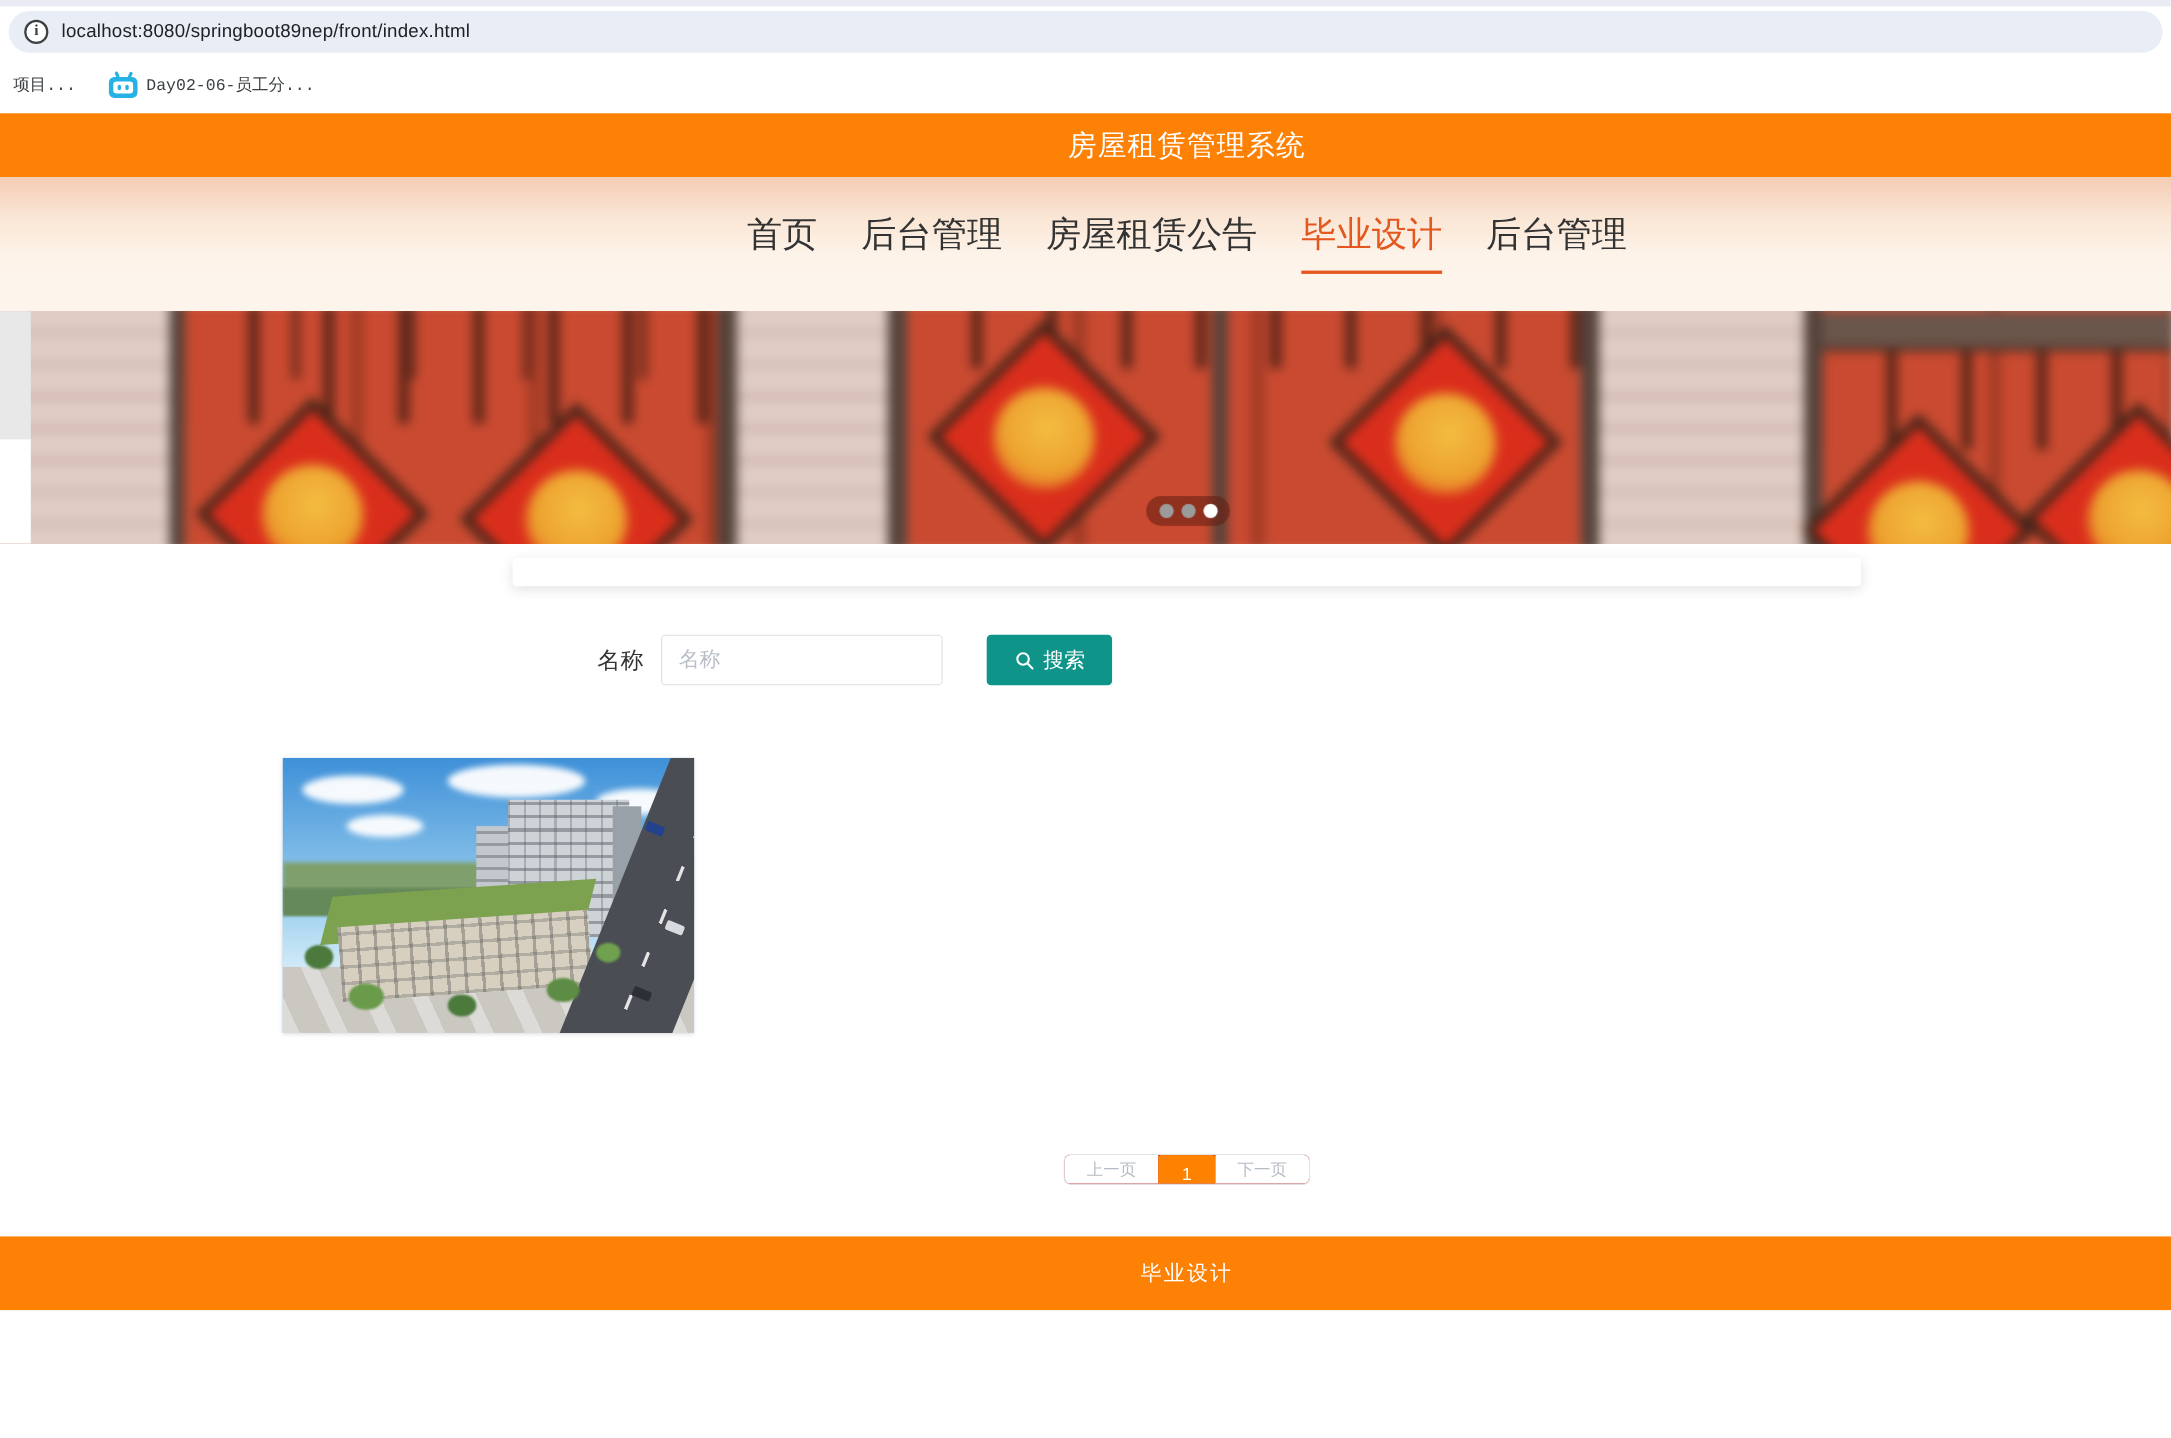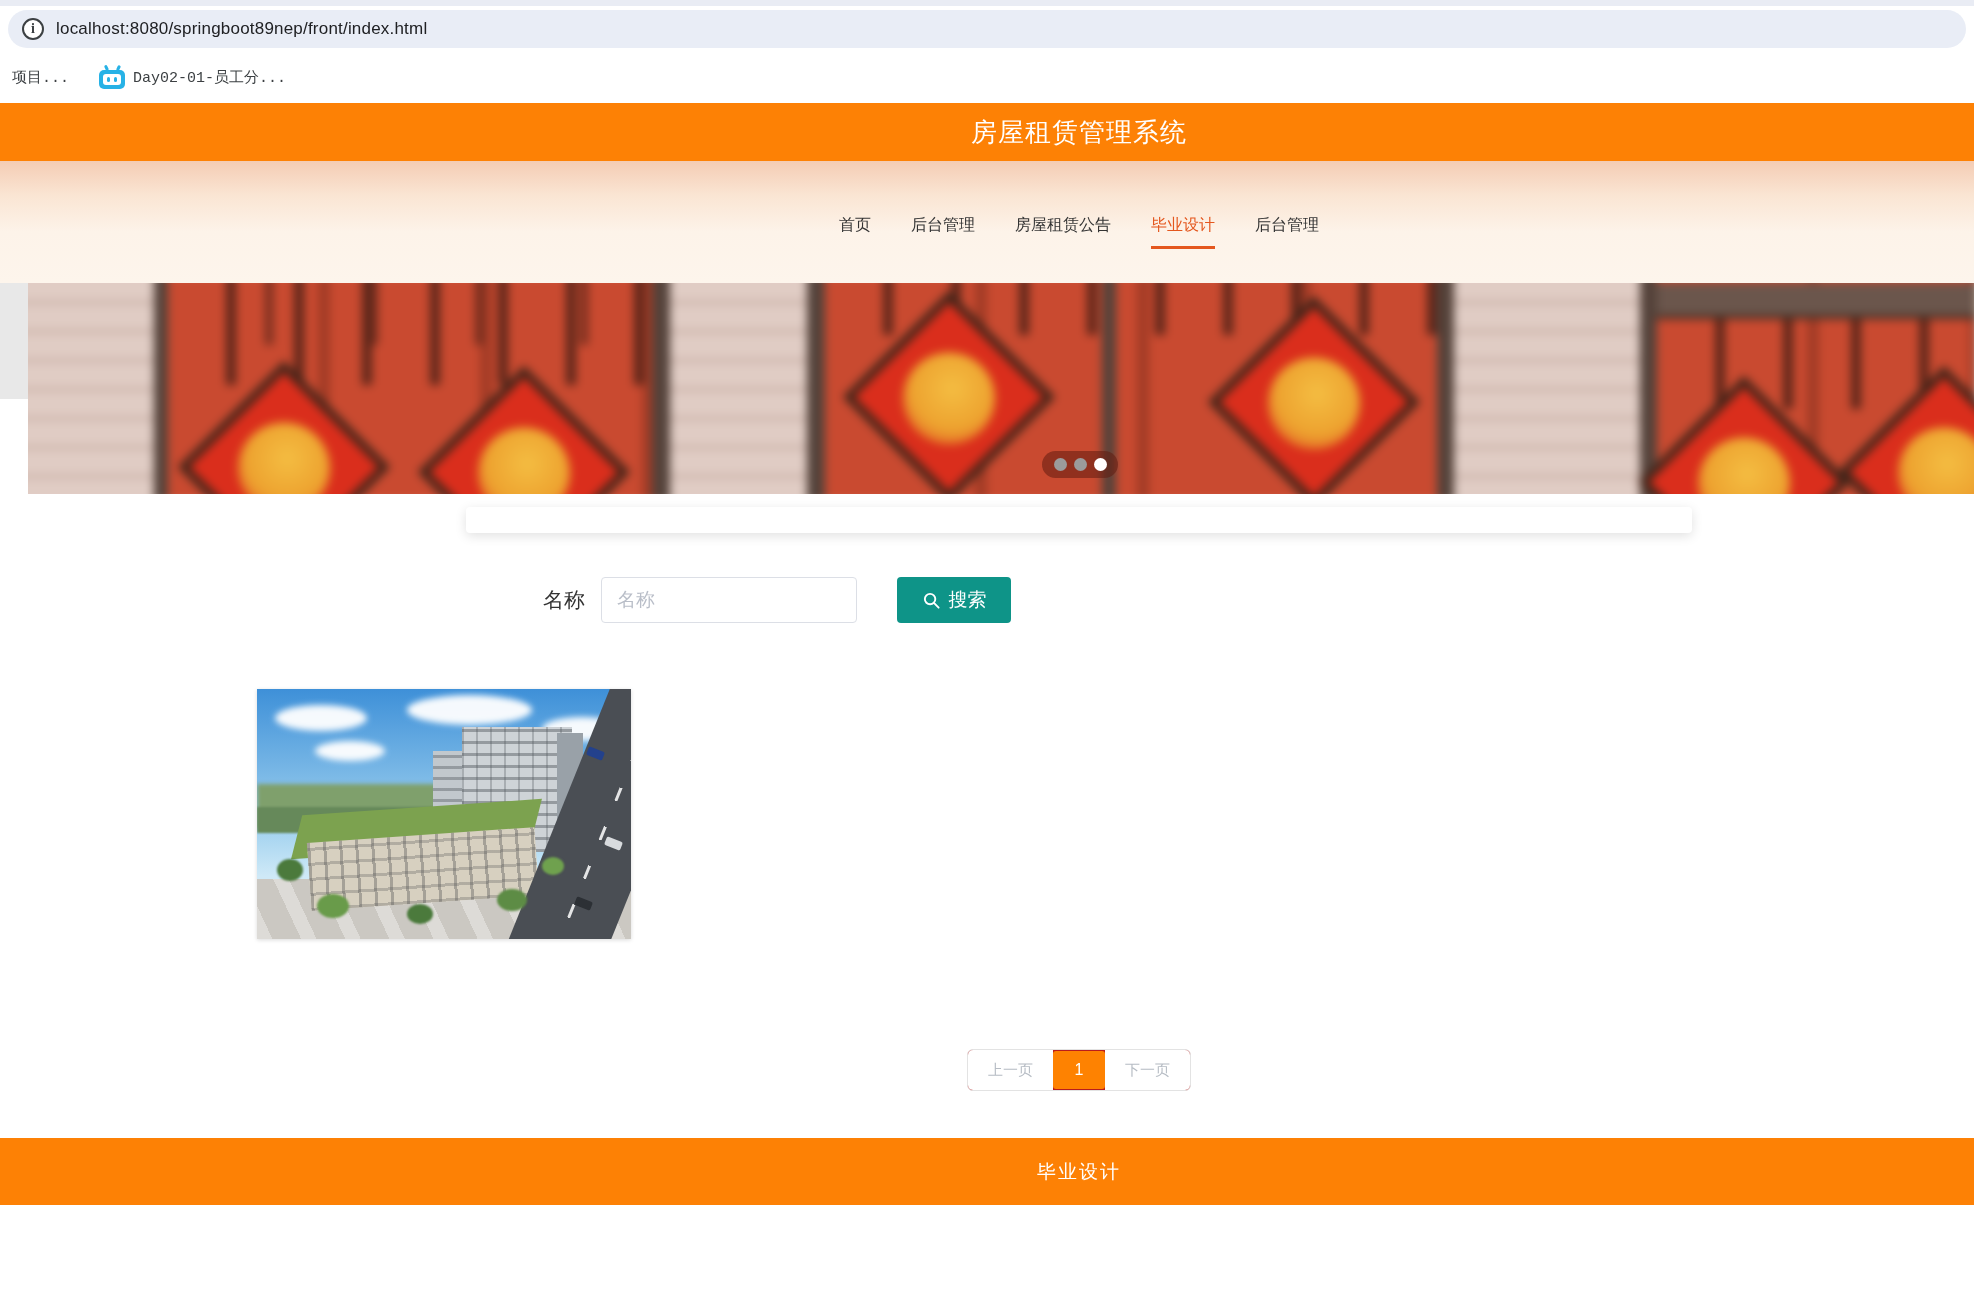--- a/index.html
+++ b/index.html
@@ -37,21 +37,21 @@
 
   
   .site-header { height:58px; background:#fd8105; display:flex; align-items:center; justify-content:center;font-family:Liberation Mono, monospace; }
   .site-title { color:#fff; font-size:26px; transform:translateX(92px); letter-spacing:1px; }
   .site-nav {
     height:122px;
     background:linear-gradient(180deg,#f4ccb4 0%,#fae5d3 28%,#fdf3e9 58%,#fdf5ec 100%);
     display:flex; align-items:flex-end; justify-content:center;
   }
   .nav-row { display:flex; gap:40px; transform:translateX(92px); padding-bottom:34px; }
-  .nav-item { font-size:16px; color:#333; cursor:pointer; padding-bottom:10px; border-bottom:3px solid transparent;text-align:right; }
+  .nav-item { font-size:32px; color:#333; cursor:pointer; padding-bottom:10px; border-bottom:3px solid transparent;text-align:right; }
   .nav-item.active { color:#e4571e; border-bottom-color:#e4571e; }
 
   
   .banner { position:relative; height:211px; overflow:hidden; background:#e0ccc4; }
   .banner-art { position:absolute; inset:-8px; filter:blur(5px); }
   .seg { position:absolute; top:0; bottom:0; }
   .beige { background-color:#e0ccc4;
     background-image:repeating-linear-gradient(180deg, transparent 0 26px, rgba(130,90,78,.30) 26px 29px); }
   .darkframe { background:#54423a; }
   .door { background-color:#c94a30;
@@ -117,21 +117,21 @@
     background-image:repeating-linear-gradient(65deg, rgba(255,255,255,.35) 0 14px, transparent 14px 40px); }
   .road { position:absolute; left:302px; top:-30px; width:95px; height:330px; background:#4a4e54; transform:rotate(22deg); }
   .lane { position:absolute; left:46px; top:0; bottom:0; width:3px;
     background:repeating-linear-gradient(180deg, rgba(255,255,255,.85) 0 14px, transparent 14px 42px); }
   .car { position:absolute; width:17px; height:9px; border-radius:2px; transform:rotate(22deg); }
   .tree { position:absolute; border-radius:50%; filter:blur(1px); }
   .caption { height:52px; background:#4c4c4c; color:#fff; font-size:21px;
     display:flex; align-items:center; justify-content:center; }
 
   .pagination-wrap { margin-top:110px; display:flex; justify-content:center; }
-  .pagination { display:inline-flex; align-items:center; height:42px; border:1px solid #e3e3e3;
+  .pagination { display:inline-flex; align-items:flex-start; height:28px; border:1px solid #e3e3e3;
     border-radius:6px; overflow:hidden; transform:translateX(92px); background:#b91c1c; }
   .page-btn { padding:0 20px; font-size:15px; color:#b6bcc4; background:#fff; border:none; height:100%;
     cursor:pointer; font-family:"Liberation Sans", sans-serif; }
   .page-current { width:52px; height:38px; background:#fe8201; color:#fff; font-size:16px;
     display:flex; align-items:center; justify-content:center; border-radius:3px; cursor:pointer; }
 
   .site-footer { margin-top:47px; height:67px; background:#fd8105;
     display:flex; align-items:center; justify-content:center; }
   .footer-text { color:#fff; font-size:19px; transform:translateX(92px); letter-spacing:2px; }
 </style>
@@ -146,21 +146,21 @@
   </div>
 </div>
 <div class="bookmarks">
   <div class="bm-item">
     <span>项目...</span>
   </div>
   <div class="bm-item">
     <span class="bili-icon">
         <span class="bili-eyes"></span>
       </span>
-    <span>Day02-01-员工分...</span>
+    <span>Day02-06-员工分...</span>
   </div>
 </div>
 
 <div class="site-header">
   <div class="site-title">房屋租赁管理系统</div>
 </div>
 
 <div class="site-nav">
   <div class="nav-row">
     <div class="nav-item">首页</div>

